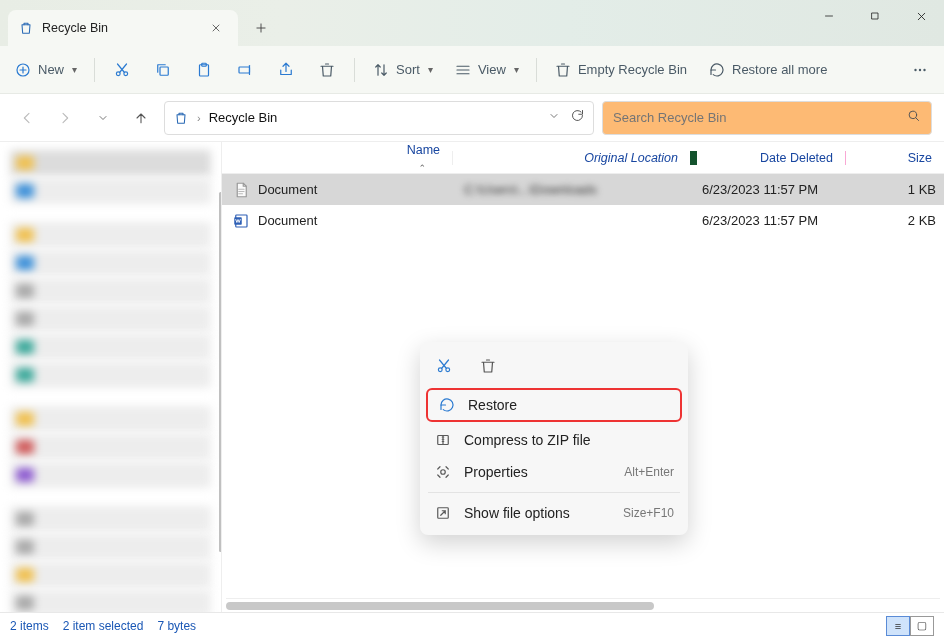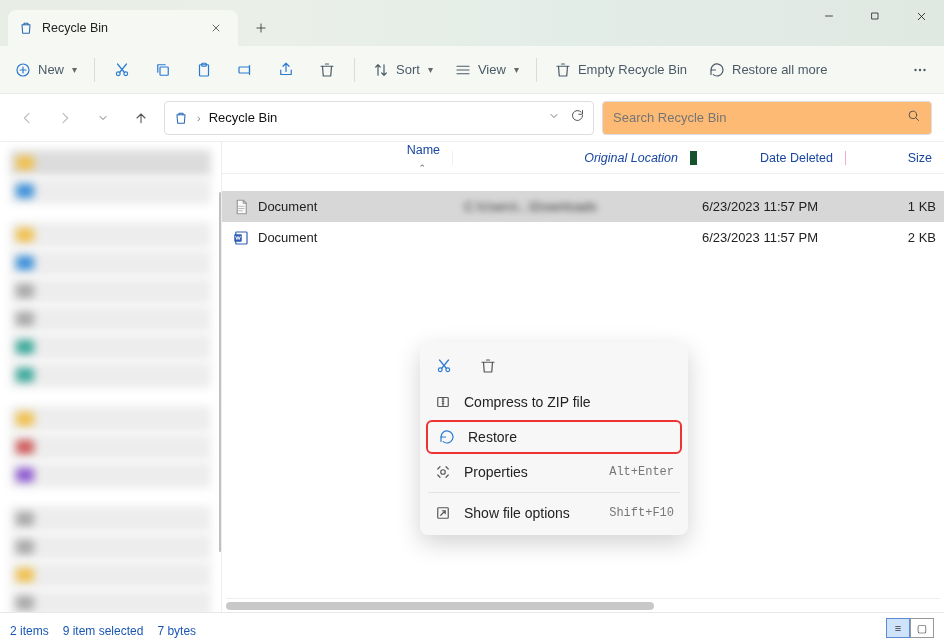--- a/index.html
+++ b/index.html
@@ -49,46 +49,46 @@
 
   .content { flex:1; display:flex; flex-direction:column; position:relative; }
   .colhdr { height:32px; display:flex; align-items:center; border-bottom:1px solid #eee; font-size:12.5px; color:#1846a0; }
   .colhdr .col { padding:0 12px; display:flex; align-items:flex-end; gap:6px;flex-direction:column; }
   .colhdr .c-name { width:230px; } 
   .colhdr .c-orig { width:238px; border-left:1px solid #eee;font-style:italic; }
   .colhdr .c-date { width:155px; border-left:7px solid #14532d; }
   .colhdr .c-size { flex:1; border-left:1px solid #f9a8d4; }
   .sort-caret { font-size:9px; color:#666; margin-left:auto; margin-right:14px; }
 
-  .rows { flex:1;margin-top:17px; }
+  .rows { flex:1; }
   .row { height:31px; display:flex; align-items:center; font-size:13px; color:#222; }
   .row.selected { background:#d7d7d7; }
   .row .c-name { width:230px; padding-left:10px; display:flex; align-items:center; gap:8px; }
   .row .c-orig { width:238px; padding-left:12px; color:#333; filter:blur(3px); white-space:nowrap; overflow:hidden; }
   .row .c-date { width:155px; padding-left:12px; }
   .row .c-size { flex:1; text-align:right; padding-right:8px; }
   .fico { width:18px; height:18px; display:flex; align-items:center; justify-content:center; }
 
   .hscroll { height:14px; border-top:1px solid #eee; position:relative; margin:0 4px; }
   .hscroll .thumb { position:absolute; left:0; top:3px; height:8px; width:60%; background:#c8c8c8; border-radius:4px; }
 
   
-  .status { height:26px; border-top:1px solid #e8e8e8; display:flex; align-items:flex-end; padding:0 10px; font-size:12px; color:#1a57b5; gap:14px; }
+  .status { height:26px; border-top:1px solid #e8e8e8; display:flex; align-items:center; padding:0 10px; font-size:12px; color:#1a57b5; gap:14px; }
   .status .viewbtns { margin-left:auto; display:flex; }
   .status .vb { width:24px; height:20px; border:1px solid #999; display:flex; align-items:center; justify-content:center; font-size:11px; color:#333; }
   .status .vb.active { background:#cfe3fb; border-color:#5a8bd6; }
 
   
   .ctxmenu { position:absolute; left:420px; top:200px; width:268px; background:#f7f7f7; border-radius:8px; box-shadow:0 8px 24px rgba(0,0,0,0.18); padding:6px 0; font-size:14px; color:#222; z-index:50; }
   .ctx-iconrow { padding:4px 10px 6px 10px; display:flex; gap:16px; }
   .ctx-iconrow .cib { width:28px; height:28px; display:flex; align-items:center; justify-content:center; color:#555; border-radius:4px; }
   .ctx-iconrow .cib.blue { color:#2a7ad1; }
   .ctx-item { height:32px; display:flex; align-items:center; padding:0 14px; gap:12px; cursor:pointer; }
   .ctx-item .ci-ico { width:18px; height:18px; color:#5a5a5a; display:flex; align-items:center; justify-content:center; }
-  .ctx-item .ci-short { margin-left:auto; font-size:12px; color:#777;font-family:Liberation Mono, monospace; }
+  .ctx-item .ci-short { margin-left:auto; font-size:12px; color:#777; }
   .ctx-sep { height:1px; background:#e3e3e3; margin:4px 8px; }
   .ctx-item.highlight { border:2.5px solid #e33; border-radius:6px; margin:2px 6px; height:34px; padding:0 10px; }
   .ctx-item.highlight .ci-ico { color:#2a7ad1; }
 
   svg { stroke:currentColor; fill:none; stroke-width:1.6; stroke-linecap:round; stroke-linejoin:round; }
 </style>
 </head>
 <body>
 
 <div class="titlebar">
@@ -376,63 +376,63 @@
             <circle cx="17" cy="17" r="2.5"></circle>
             <path d="M9 15L18 4M15 15L6 4"></path>
           </svg>
         </div>
       <div class="cib">
           <svg viewBox="0 0 24 24" width="18" height="18">
             <path d="M6 7h12l-1 13H7L6 7zM4 7h16M10 4h4"></path>
           </svg>
         </div>
     </div>
+    <div class="ctx-item highlight">
+      <span class="ci-ico">
+          <svg viewBox="0 0 24 24">
+            <path d="M4 12a8 8 0 1 1 3 6.2"></path>
+            <path d="M4 18v-6h6"></path>
+          </svg>
+        </span>
+      <span>Restore</span>
+    </div>
     <div class="ctx-item">
       <span class="ci-ico">
           <svg viewBox="0 0 24 24">
             <rect x="5" y="6" width="14" height="12" rx="1"></rect>
             <path d="M12 6v12M11 8h2M11 11h2M11 14h2"></path>
           </svg>
         </span>
       <span>Compress to ZIP file</span>
-    </div>
-    <div class="ctx-item highlight">
-      <span class="ci-ico">
-          <svg viewBox="0 0 24 24">
-            <path d="M4 12a8 8 0 1 1 3 6.2"></path>
-            <path d="M4 18v-6h6"></path>
-          </svg>
-        </span>
-      <span>Restore</span>
     </div>
     <div class="ctx-item">
       <span class="ci-ico">
           <svg viewBox="0 0 24 24">
             <circle cx="12" cy="12" r="3"></circle>
             <path d="M5 8l3-3M19 8l-3-3M5 16l3 3M19 16l-3 3"></path>
           </svg>
         </span>
       <span>Properties</span>
       <span class="ci-short">Alt+Enter</span>
     </div>
     <div class="ctx-sep"></div>
     <div class="ctx-item">
       <span class="ci-ico">
           <svg viewBox="0 0 24 24">
             <rect x="5" y="5" width="14" height="14" rx="1"></rect>
             <path d="M9 15l6-6M15 13V9h-4"></path>
           </svg>
         </span>
       <span>Show file options</span>
-      <span class="ci-short">Shift+F10</span>
+      <span class="ci-short">Size+F10</span>
     </div>
   </div>
 </div>
 
 <div class="status">
   <span>2 items</span>
-  <span>9 item selected</span>
+  <span>2 item selected</span>
   <span>7 bytes</span>
   <div class="viewbtns">
     <div class="vb active">≡</div>
     <div class="vb">▢</div>
   </div>
 </div>
 
 </body></html>

